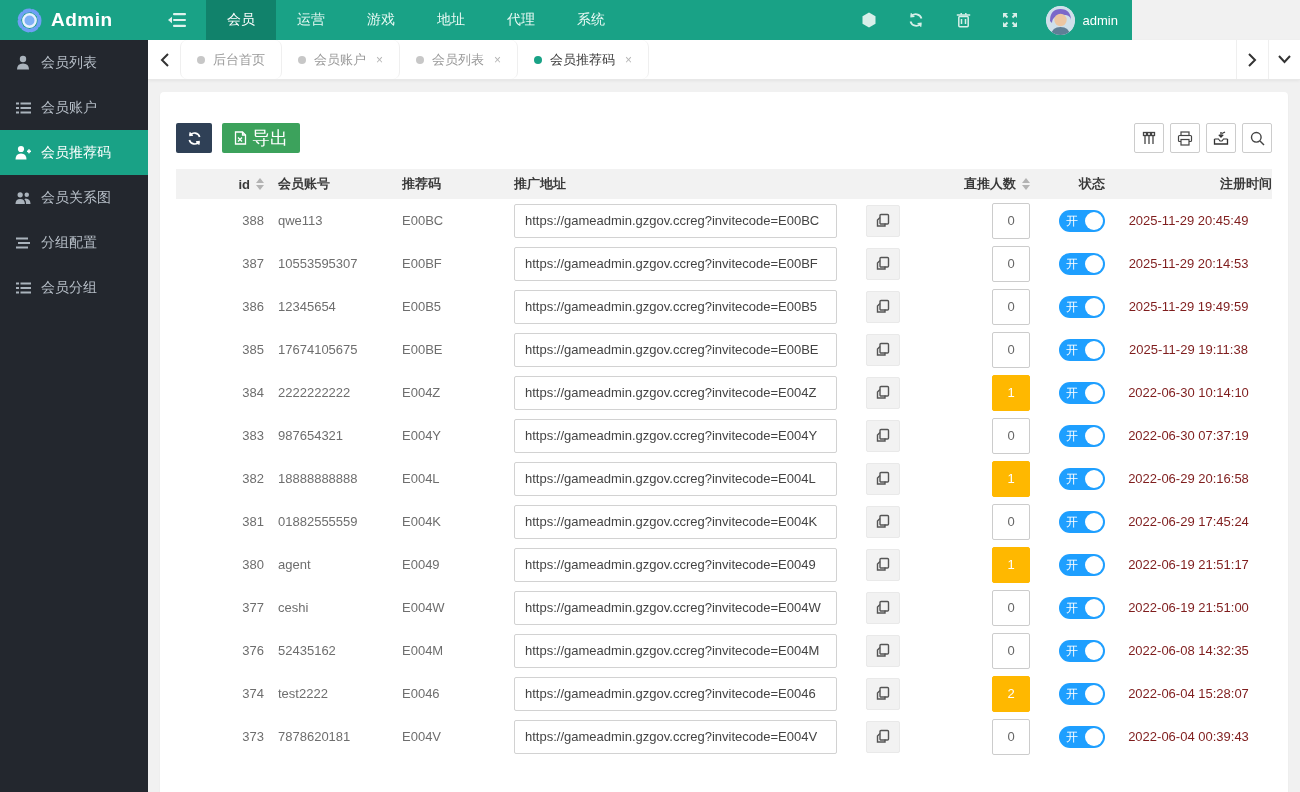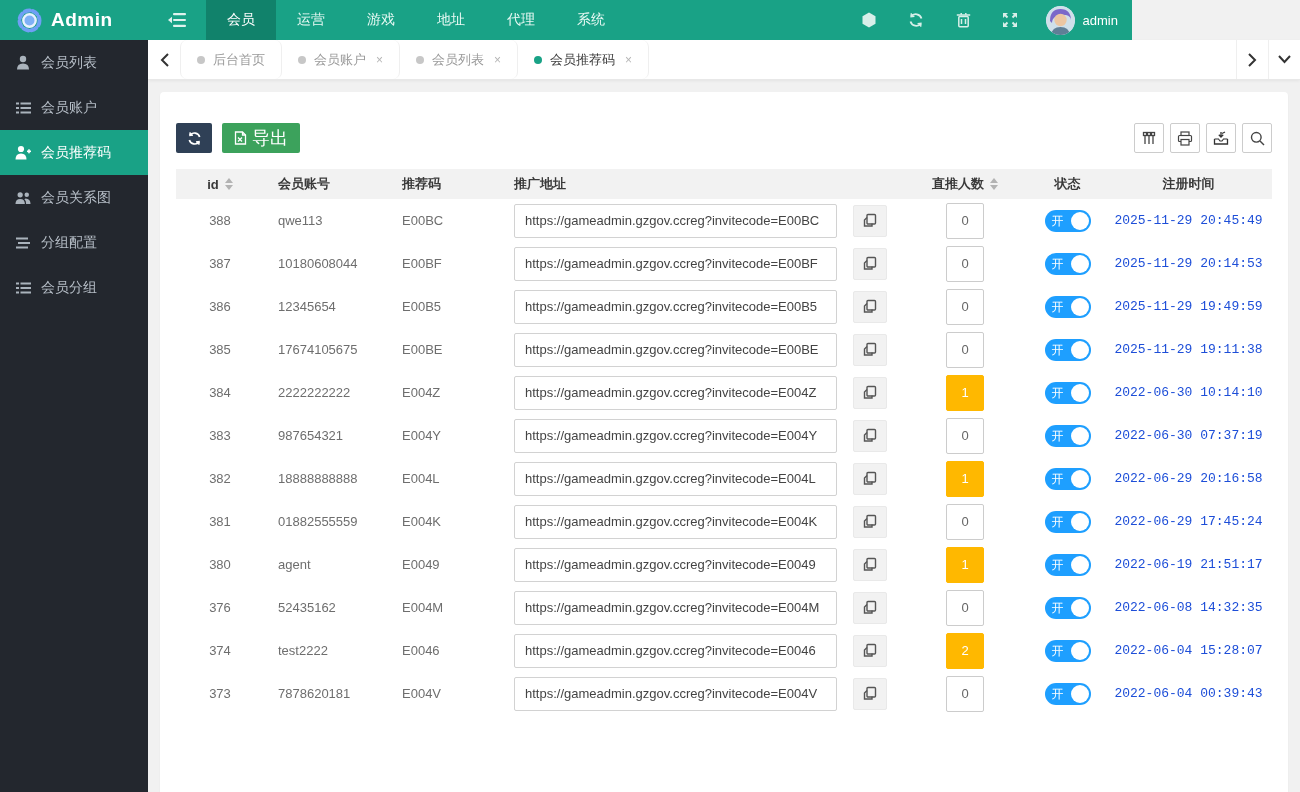--- a/index.html
+++ b/index.html
@@ -46,37 +46,37 @@
   .btn-refresh { width:36px; height:30px; background:#2f4056; border:none; border-radius:2px; color:#fff; display:flex; align-items:center; justify-content:center; cursor:pointer; }
   .btn-export { height:30px; background:#3ca25c; border:none; border-radius:2px; color:#fff; font-size:18px; display:flex; align-items:center; gap:5px; padding:0 12px; margin-left:10px; cursor:pointer; }
   .toolbar-right { margin-left:auto; display:flex; gap:6px; }
   .tool-icon-btn { width:30px; height:30px; background:#fff; border:1px solid #ccc; border-radius:2px; display:flex; align-items:center; justify-content:center; color:#333; cursor:pointer; }
 
   
   table { width:1096px; border-collapse:collapse; table-layout:fixed; }
   col.c-id{width:88px} col.c-acct{width:124px} col.c-code{width:112px} col.c-url{width:340px}
   col.c-copy{width:60px} col.c-cnt{width:130px} col.c-status{width:75px} col.c-time{width:167px}
   thead th { background:#f2f2f2; height:30px; font-size:13px; color:#3a3a3a; font-weight:bold; text-align:left; padding:0; }
-  th.center, td.center { text-align:center; }
+  th.center, td.center { text-align:right; }
   th.pad, td.pad { padding-left:14px; }
   th .th-inner { display:inline-flex; align-items:center; gap:6px; }
   .sort-caret { display:inline-flex; flex-direction:column; gap:2px; }
   .sort-caret i { width:0; height:0; border-left:4px solid transparent; border-right:4px solid transparent; display:block; }
   .sort-caret .up { border-bottom:5px solid #b3b3b3; }
   .sort-caret .dn { border-top:5px solid #b3b3b3; }
   tbody td { height:43px; font-size:13px; color:#6e6e6e; padding:0; }
   td.pad { padding-left:14px; }
   .url-input { width:323px; height:34px; border:1px solid #d2d2d2; border-radius:2px; padding:0 10px; font-size:13px; color:#444; font-family:"Liberation Sans","DejaVu Sans",sans-serif; background:#fff; }
   .copy-btn { width:34px; height:32px; background:#f2f2f2; border:1px solid #e9e9e9; border-radius:2px; display:inline-flex; align-items:center; justify-content:center; color:#555; cursor:pointer; vertical-align:middle; }
   .count-box { display:inline-flex; align-items:center; justify-content:center; width:38px; height:36px; border:1px solid #ccc; border-radius:2px; background:#fff; color:#666; font-size:13px; }
   .count-box.hl { background:#ffb800; border-color:#ffb800; color:#fff; }
   .toggle { display:inline-flex; align-items:center; width:46px; height:22px; border-radius:11px; background:#1e9fff; position:relative; cursor:pointer; }
   .toggle .t-label { color:#fff; font-size:12px; margin-left:7px; line-height:22px; }
   .toggle .t-knob { position:absolute; right:2px; top:2px; width:18px; height:18px; border-radius:50%; background:#fff; }
-  td.time { text-align:center; color:#1d4ed8;font-family:Liberation Mono, monospace; }
+  td.time { text-align:center; color:#7f1d1d; }
 
   svg { display:block; }
 </style>
 </head>
 <body>
 
 <header class="navbar">
   <div class="brand">
     <span>
       <svg width="27" height="27" viewBox="0 0 27 27">
@@ -375,21 +375,21 @@
       <span class="toggle">
         <span class="t-label">开</span>
         <span class="t-knob"></span>
       </span>
     </td>
     <td class="time">2025-11-29 20:45:49</td>
   </tr>
 
   <tr>
     <td class="center">387</td>
-    <td class="pad">10180608044</td>
+    <td class="pad">10553595307</td>
     <td class="pad">E00BF</td>
     <td class="pad">
       <input class="url-input" type="text" value="https://gameadmin.gzgov.ccreg?invitecode=E00BF" style="">
     </td>
     <td class="center">
       <button class="copy-btn">
         <svg width="14" height="15" viewBox="0 0 14 15" fill="none" stroke="currentColor" stroke-width="1.4">
           <rect x="4" y="1.5" width="8.5" height="9.5" rx="1"></rect>
           <path d="M4 4.5 l-2.5 2.5 v6 h7.5 v-2.5"></path>
         </svg>
@@ -589,20 +589,46 @@
     </td>
     <td class="center">
       <span class="toggle">
         <span class="t-label">开</span>
         <span class="t-knob"></span>
       </span>
     </td>
     <td class="time">2022-06-19 21:51:17</td>
   </tr>
 
+  <tr>
+    <td class="center">377</td>
+    <td class="pad">ceshi</td>
+    <td class="pad">E004W</td>
+    <td class="pad">
+      <input class="url-input" type="text" value="https://gameadmin.gzgov.ccreg?invitecode=E004W" style="">
+    </td>
+    <td class="center">
+      <button class="copy-btn">
+        <svg width="14" height="15" viewBox="0 0 14 15" fill="none" stroke="currentColor" stroke-width="1.4">
+          <rect x="4" y="1.5" width="8.5" height="9.5" rx="1"></rect>
+          <path d="M4 4.5 l-2.5 2.5 v6 h7.5 v-2.5"></path>
+        </svg>
+      </button>
+    </td>
+    <td class="center">
+      <span class="count-box">0</span>
+    </td>
+    <td class="center">
+      <span class="toggle">
+        <span class="t-label">开</span>
+        <span class="t-knob"></span>
+      </span>
+    </td>
+    <td class="time">2022-06-19 21:51:00</td>
+  </tr>
 
   <tr>
     <td class="center">376</td>
     <td class="pad">52435162</td>
     <td class="pad">E004M</td>
     <td class="pad">
       <input class="url-input" type="text" value="https://gameadmin.gzgov.ccreg?invitecode=E004M" style="">
     </td>
     <td class="center">
       <button class="copy-btn">

